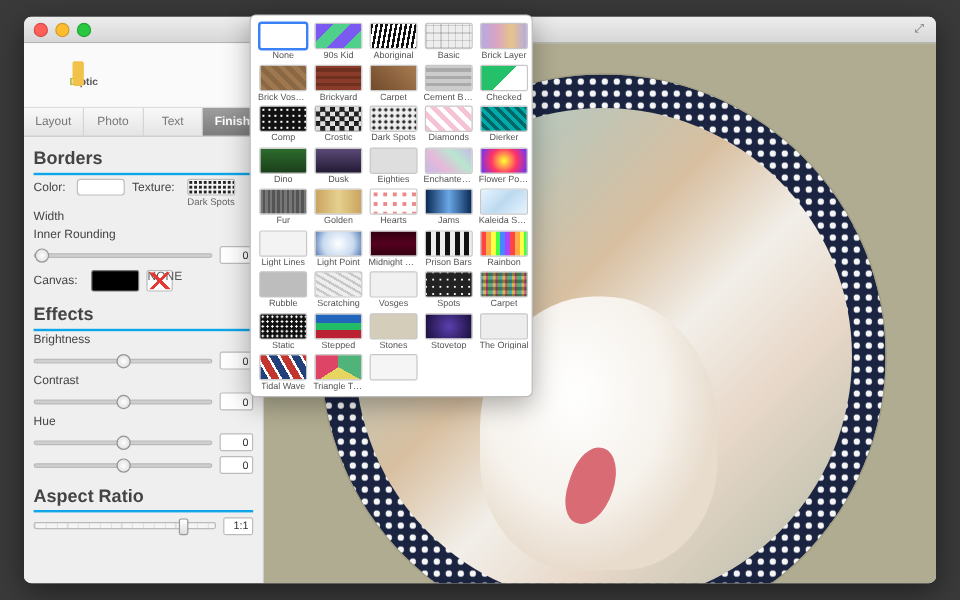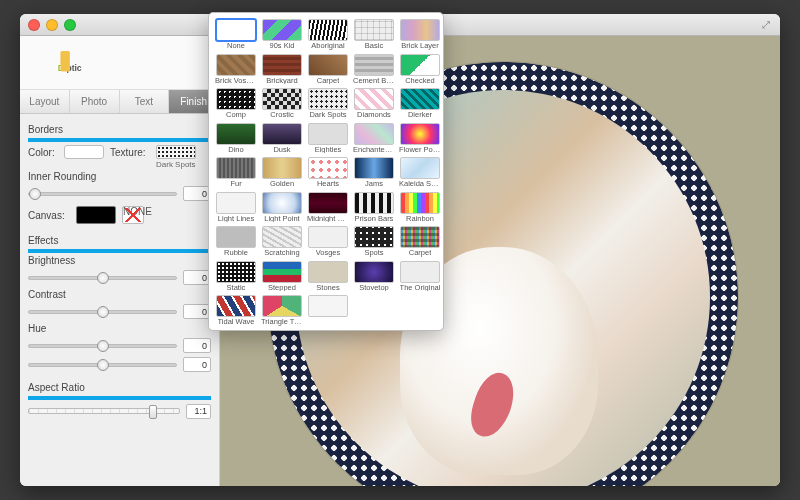--- a/index.html
+++ b/index.html
@@ -8,23 +8,23 @@
 .titlebar{height:22px;background:linear-gradient(#ededed,#d7d7d7);border-bottom:1px solid #b5b5b5;display:flex;align-items:center;padding:0 8px;gap:6px}
 .tl-btn{width:12px;height:12px;border-radius:50%;border:1px solid rgba(0,0,0,.18)}
 .tl-red{background:#ff5f57}.tl-yel{background:#ffbd2e}.tl-grn{background:#28c840}
 .expand{margin-left:auto;color:#777;font-size:10px;line-height:1;padding:0 2px}
 .body{flex:1;display:flex}
 .sidebar{width:200px;background:#efefef;border-right:1px solid #cfcfcf;display:flex;flex-direction:column;overflow:hidden}
 .logo{height:54px;display:flex;align-items:center;justify-content:center;background:#fafafa;border-bottom:1px solid #ddd}
 .logo svg{height:36px}
 .tabs{display:flex;height:24px;background:linear-gradient(#f9f9f9,#e4e4e4);border-bottom:1px solid #c7c7c7}
 .tab{flex:1;font-size:10px;color:#777;display:flex;align-items:center;justify-content:center;border-right:1px solid #d5d5d5}
-.tab.active{background:linear-gradient(#9e9e9e,#7d7d7d);color:#fff;font-weight:400}
+.tab.active{background:linear-gradient(#9e9e9e,#7d7d7d);color:#fff;font-weight:700}
 .panel{flex:1;overflow:auto;padding:6px 8px 2px}
-.section-head{font-size:10px;font-weight:400;color:#444;padding:4px 0 3px;border-bottom:4px solid #0ea5e9;margin-top:4px}
+.section-head{font-size:15px;font-weight:700;color:#444;padding:4px 0 3px;border-bottom:2px solid #0ea5e9;margin-top:4px}
 .section-head:first-child{margin-top:0}
 .row{display:flex;align-items:center;gap:6px;padding:3px 0}
 .lbl{font-size:10px;color:#444;min-width:30px}
 .swatch{width:40px;height:14px;border:1px solid #bdbdbd;border-radius:3px;background:#fff}
 .tex-swatch{width:40px;height:14px;border:1px solid #bdbdbd;border-radius:2px;background-image:radial-gradient(#222 45%,transparent 50%);background-size:4px 4px;background-color:#f5f5f5}
 .slider-row{display:flex;align-items:center;gap:6px;padding:2px 0}
 .slider-label{font-size:10px;color:#444;flex:1}
 .val-box{width:28px;height:15px;border:1px solid #bcbcbc;border-radius:2px;font-size:9px;display:flex;align-items:center;justify-content:flex-end;padding:0 3px;background:#fff;color:#333}
 input[type=range]{flex:1;height:14px;-webkit-appearance:none;background:transparent}
 input[type=range]::-webkit-slider-runnable-track{height:4px;background:#cfcfcf;border-radius:2px;border:1px solid #bbb}
@@ -121,20 +121,23 @@
 
         <div class="section-head">Borders</div>
         <div class="row">
           <span class="lbl">Color:</span>
           <div class="swatch"></div>
           <span class="lbl" style="min-width:40px">Texture:</span>
           <div class="tex-swatch"></div>
         </div>
         <div class="small-label" style="margin-left:128px">Dark Spots</div>
 
+        <div class="slider-row">
+          <span class="slider-label">Width</span>
+        </div>
 
         <div class="slider-row">
             <span class="slider-label">Inner Rounding</span>
           </div>
         <div class="slider-row">
           <input type="range" min="0" max="100" value="0" style="">
           <div class="val-box">0</div>
         </div>
 
 

